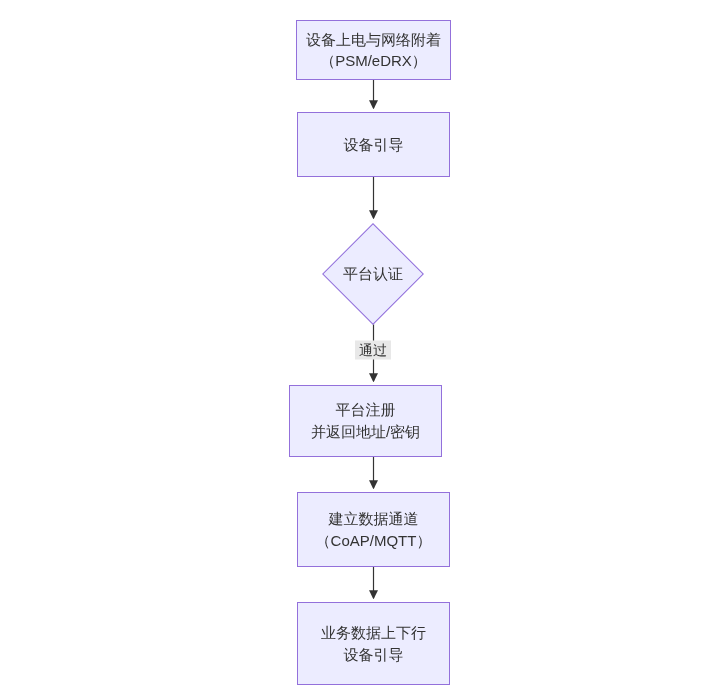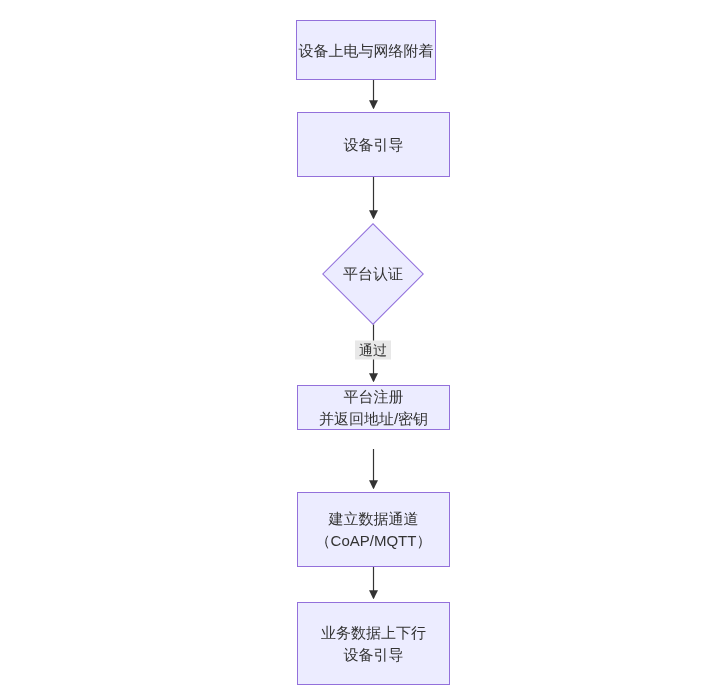--- a/index.html
+++ b/index.html
@@ -38,23 +38,23 @@
     display: flex;
     flex-direction: column;
     align-items: center;
     justify-content: center;
     text-align: center;
     font-size: 15px;
     line-height: 22px;
     color: var(--text);
     z-index: 2;
   }
-  .node-a { left: 296px; top: 20px;  width: 140px; height: 60px; line-height: 21px; }
+  .node-a { left: 296px; top: 20px;  width: 155px; height: 60px; line-height: 21px; }
   .node-b { left: 297px; top: 112px; width: 153px; height: 65px; }
-  .node-d { left: 297px; top: 385px; width: 153px; height: 45px; }
+  .node-d { left: 289px; top: 385px; width: 153px; height: 72px; }
   .node-e { left: 297px; top: 492px; width: 153px; height: 75px; }
   .node-f { left: 297px; top: 602px; width: 153px; height: 83px; }
   .diamond-wrap {
     position: absolute;
     left: 323px; top: 224px;
     width: 100px; height: 100px;
     z-index: 2;
   }
   .diamond-shape {
     position: absolute;
@@ -100,20 +100,21 @@
     </defs>
     <line x1="373.5" y1="80" x2="373.5" y2="108" marker-end="url(#arrowhead)"></line>
     <line x1="373.5" y1="177" x2="373.5" y2="218" marker-end="url(#arrowhead)"></line>
     <line x1="373.5" y1="322" x2="373.5" y2="381" marker-end="url(#arrowhead)"></line>
     <line x1="373.5" y1="449" x2="373.5" y2="488" marker-end="url(#arrowhead)"></line>
     <line x1="373.5" y1="557" x2="373.5" y2="598" marker-end="url(#arrowhead)"></line>
   </svg>
 
   <div class="node node-a">
     <div>设备上电与网络附着</div>
+    <div>（PSM/eDRX）</div>
   </div>
 
   <div class="node node-b">
     <div>设备引导</div>
   </div>
 
   <div class="diamond-wrap">
     <div class="diamond-shape"></div>
     <div class="diamond-label">平台认证</div>
   </div>

